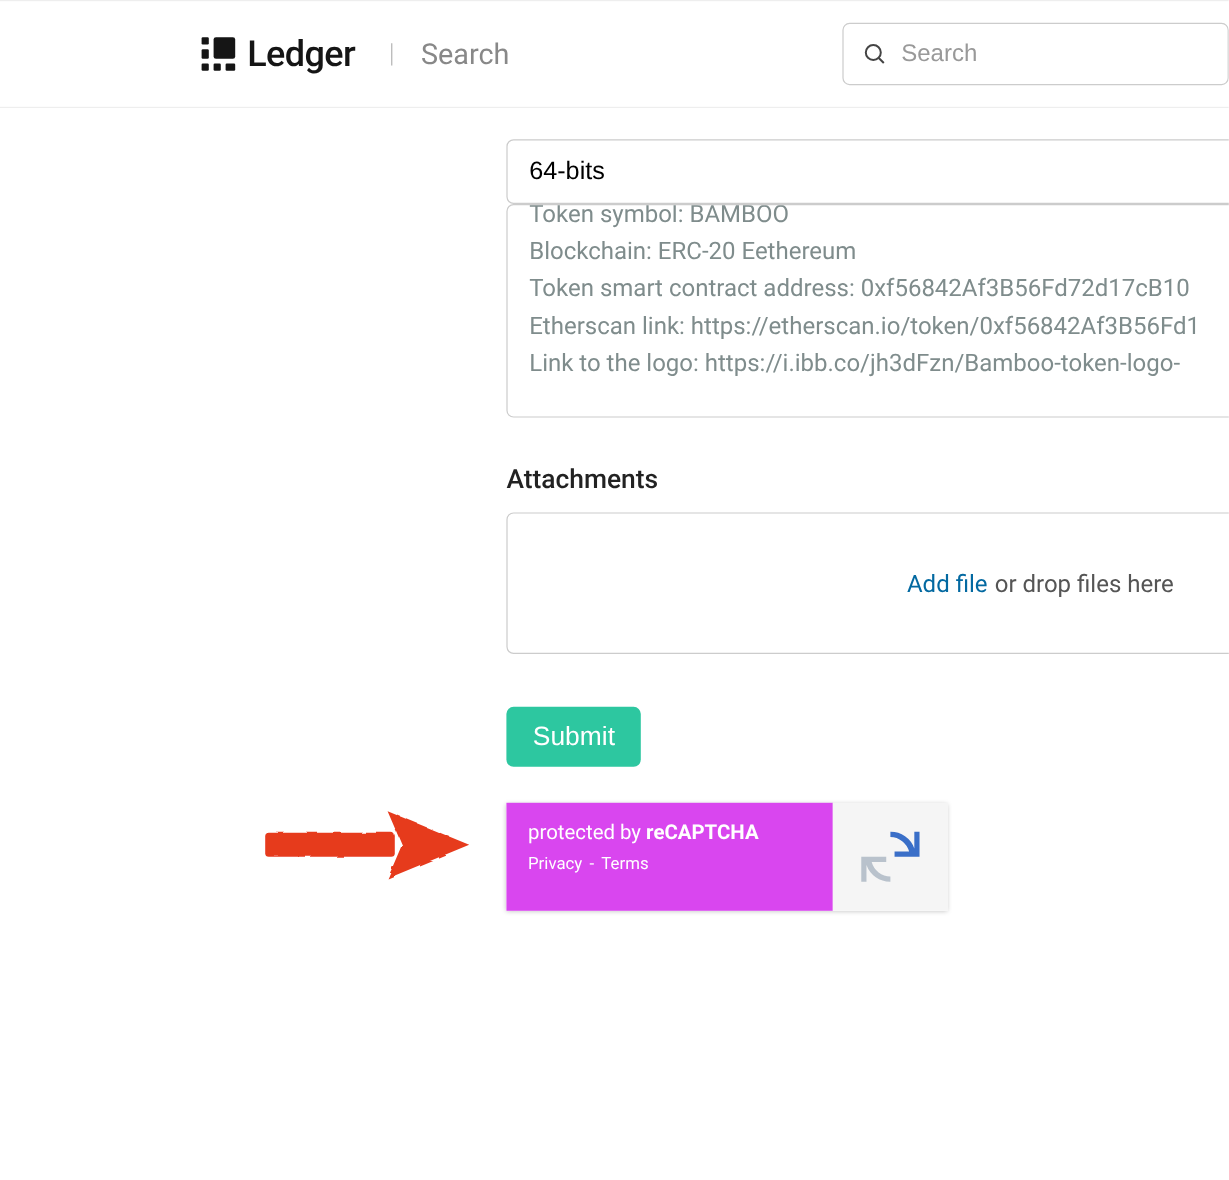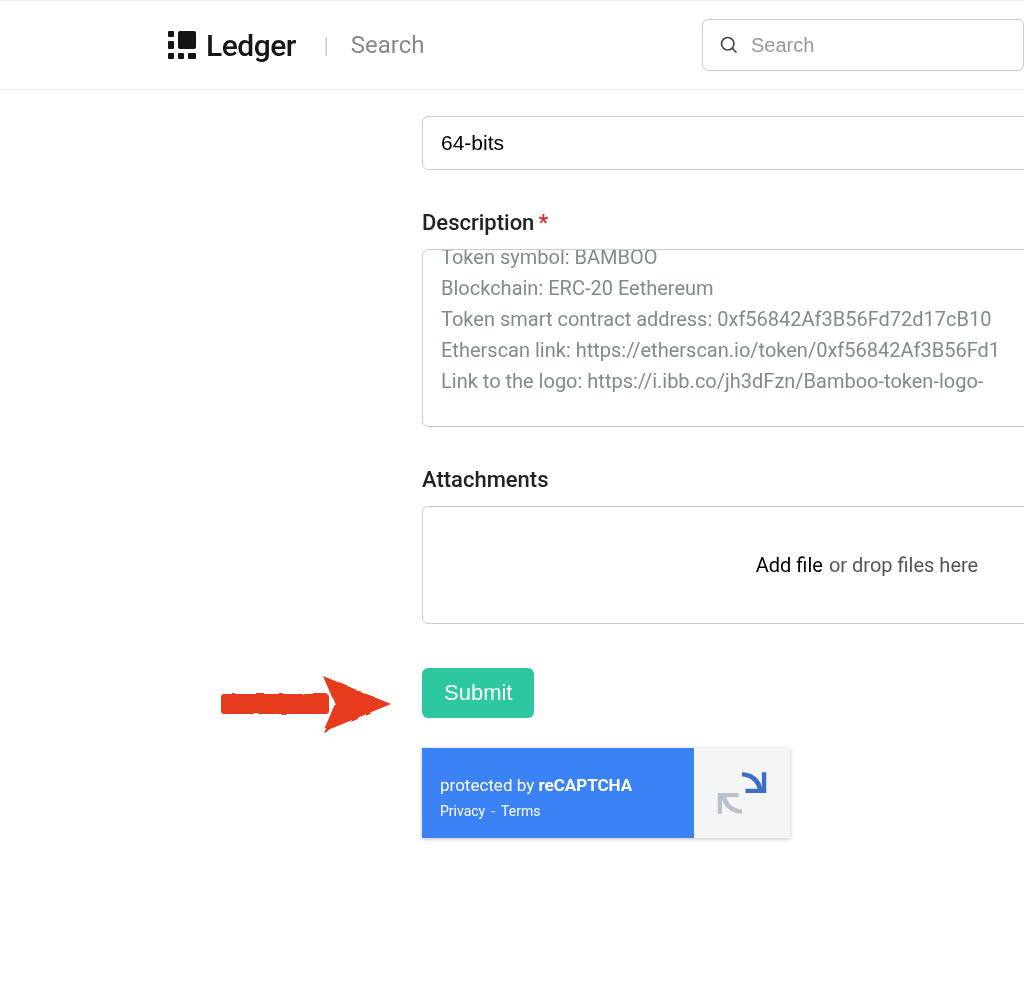--- a/index.html
+++ b/index.html
@@ -24,25 +24,25 @@
   .search-input::placeholder { color: #999; }
 
   .form-area { padding-left: 422px; padding-top: 26px; position: relative; }
   .field-input { border: 1px solid #ccc; border-radius: 6px; height: 54px; font-size: 21px; padding: 0 18px; width: 610px; background: #fff; }
   .label { font-size: 22px; font-weight: 500; color: #222; margin-top: 40px; margin-bottom: 14px; display: flex; align-items: center; gap: 4px;}
   .req { color: #e02020; }
   .textarea { border: 1px solid #ccc; border-radius: 6px; width: 610px; padding: 6px 18px 16px 18px; font-size: 20px; line-height: 1.55; color: #7f8c8c; background:#fff; height: 178px; overflow: hidden; }
   .textarea p { white-space: nowrap; }
   .textarea p.cut { margin-top:-14px; }
   .dropzone { border: 1px solid #ccc; border-radius: 6px; width: 610px; height: 118px; display: flex; align-items: center; justify-content: center; font-size: 20px; color: #555; gap: 6px; padding-left: 280px; }
-  .addfile { color: #000000; }
+  .addfile { color: #0369a1; }
   .submit-row { margin-top: 44px; }
   .submit-btn { background: #2dc7a0; color: #fff; border: none; border-radius: 6px; font-size: 22px; padding: 12px 22px; cursor: pointer; }
   .recaptcha { margin-top: 30px; width: 368px; height: 90px; display: flex; box-shadow: 0 1px 4px rgba(0,0,0,0.25); }
-  .rc-left { background: #3b82f6; flex: 1; padding: 27px 18px; color: #fff; }
+  .rc-left { background: #d946ef; flex: 1; padding: 15px 18px; color: #fff; }
   .rc-left .rc-t1 { font-size: 17px; }
   .rc-left .rc-t1 b { font-weight: 700; }
   .rc-left .rc-links { font-size: 14px; margin-top: 8px; display:flex; gap:6px; align-items:center;}
   .rc-left .rc-links a { color: #fff; text-decoration: none; }
   .rc-right { width: 96px; background: #f5f5f5; display:flex; align-items:center; justify-content:center; }
   .rc-icon { width: 52px; height: 52px; }
 
   .arrow { position: absolute; left: 215px; top: 664px; width: 184px; height: 78px; }
 </style>
 </head>
@@ -71,24 +71,20 @@
           <line x1="21" y1="21" x2="16" y2="16"></line>
         </svg>
     </span>
     <input class="search-input" type="text" placeholder="Search" style="">
   </div>
 </div>
 
 <div class="form-area">
   <input class="field-input" type="text" value="64-bits" style="">
 
-  <div class="label">
-    <span>Description</span>
-    <span class="req">*</span>
-  </div>
   <div class="textarea">
     <p class="cut">Token symbol: BAMBOO</p>
     <p>Blockchain: ERC-20 Eethereum</p>
     <p>Token smart contract address:  0xf56842Af3B56Fd72d17cB10</p>
     <p>Etherscan link: https://etherscan.io/token/0xf56842Af3B56Fd1</p>
     <p>Link to the logo: https://i.ibb.co/jh3dFzn/Bamboo-token-logo-</p>
   </div>
 
   <div class="label">Attachments</div>
   <div class="dropzone">

